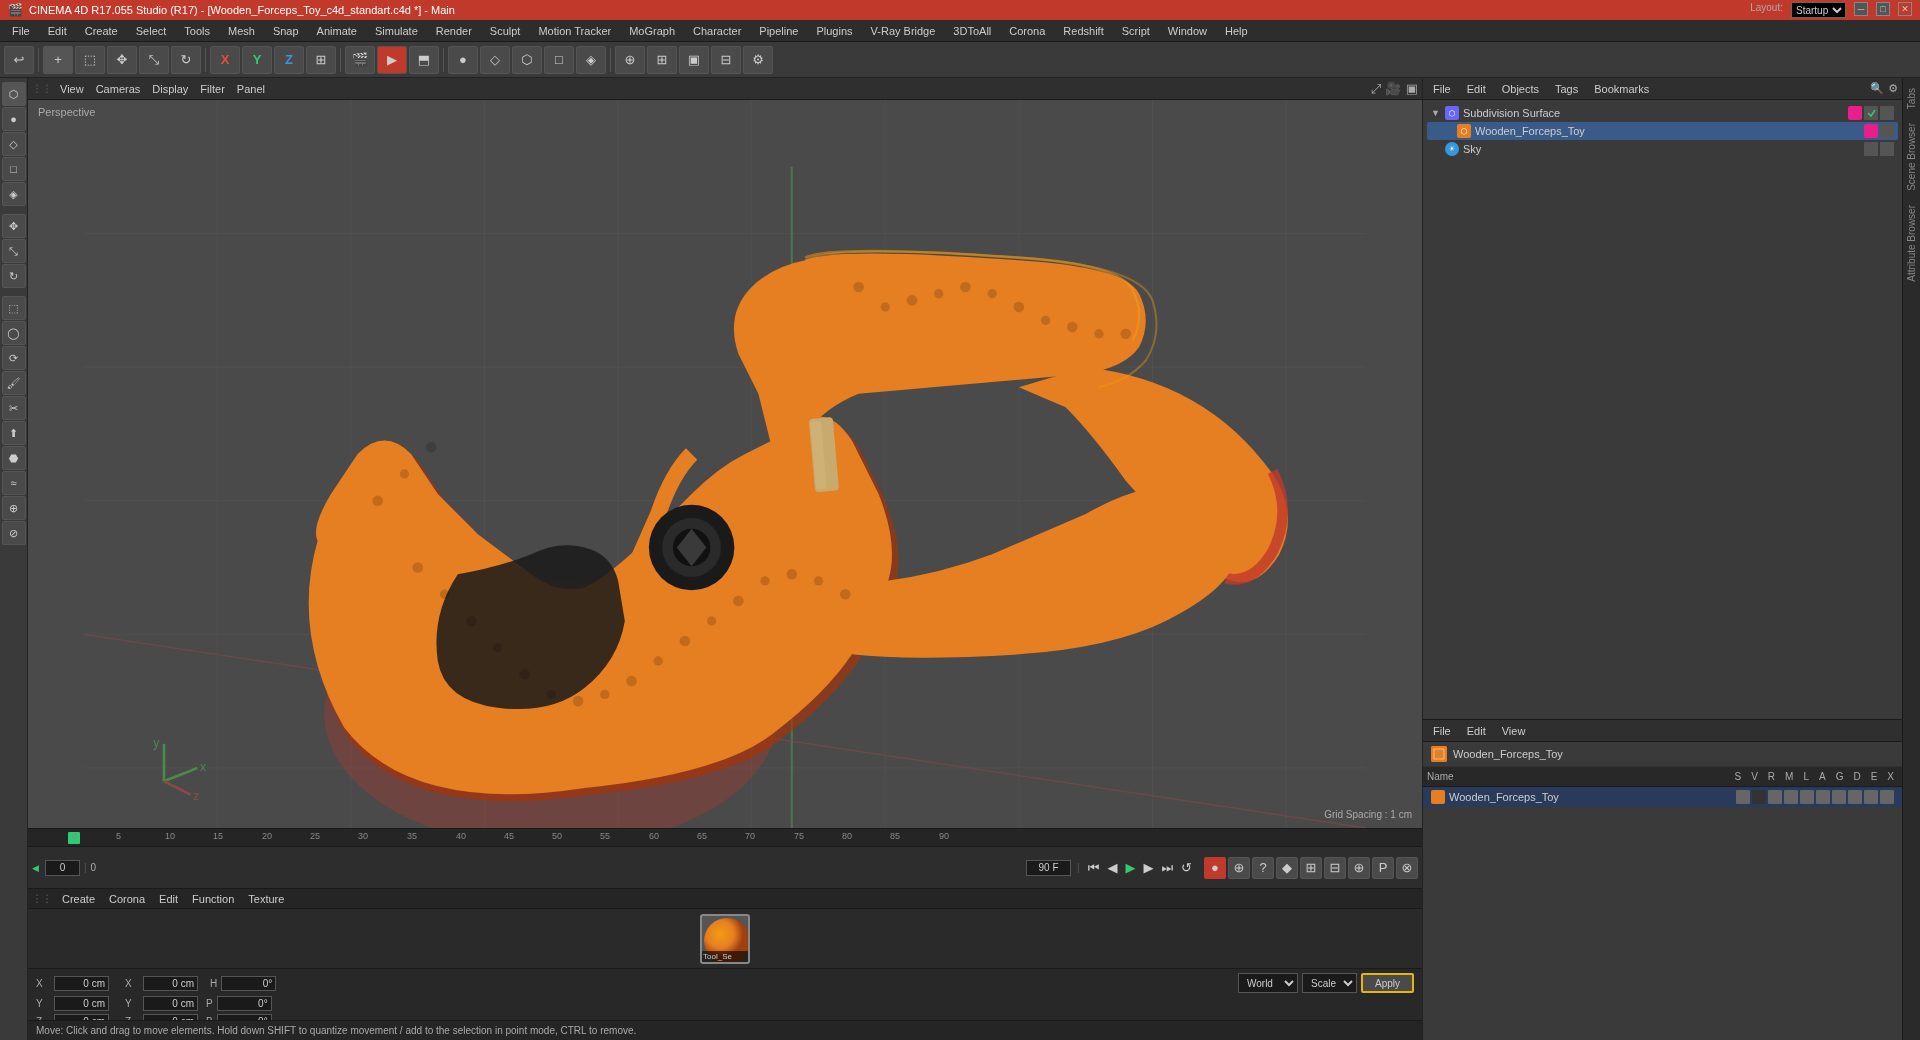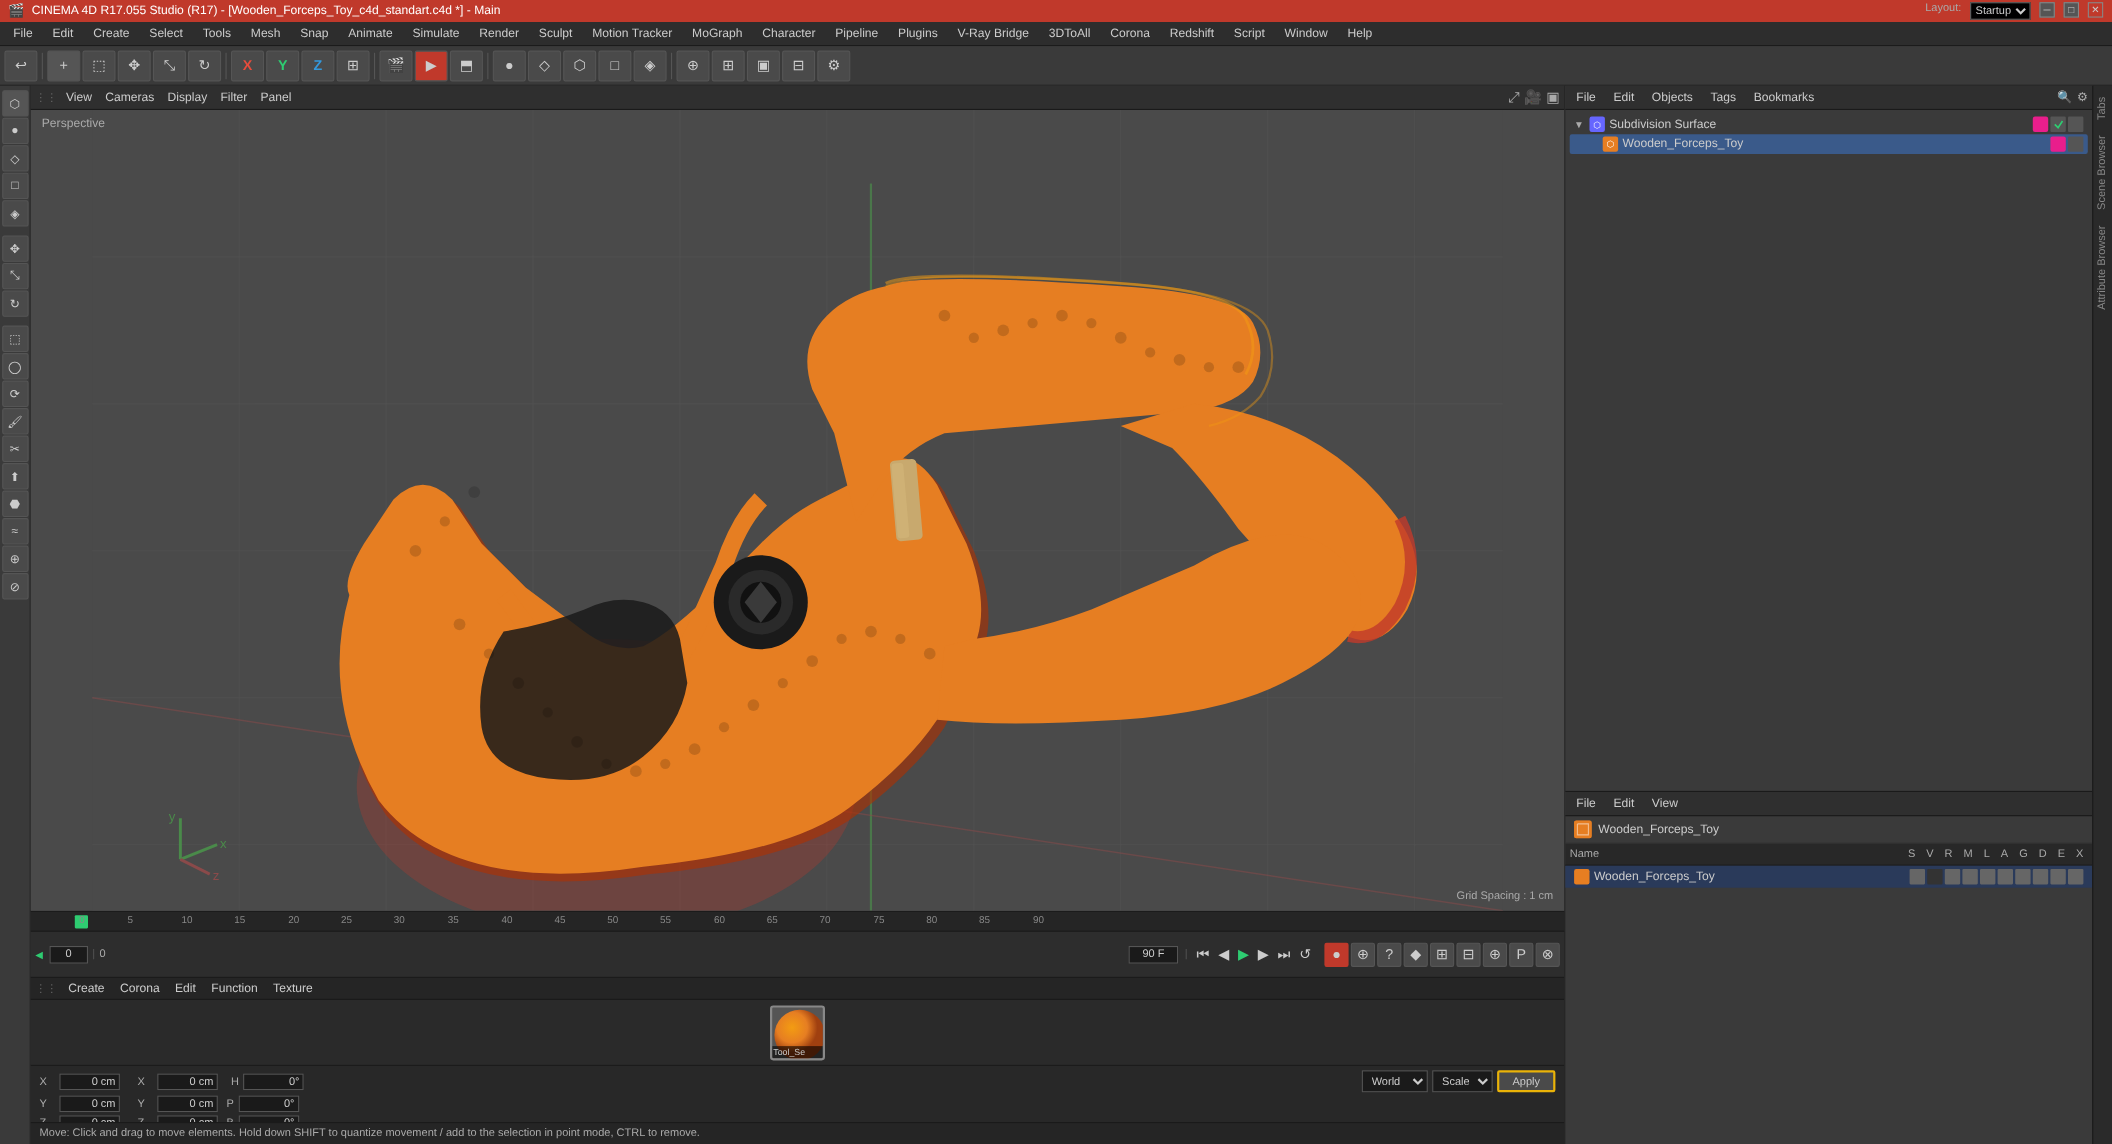--- a/index.html
+++ b/index.html
@@ -607,20 +607,29 @@
         <div class="obj-item indent-1" style="background:#3a5a8a;">
           <span style="width:10px;"></span>
           <span class="obj-icon" style="background:#e67e22;width:14px;height:14px;border-radius:2px;font-size:8px;color:white;display:flex;align-items:center;justify-content:center;">⬡</span>
           <span class="obj-name">Wooden_Forceps_Toy</span>
           <div class="obj-tags">
             <div class="obj-tag tag-pink" style="width:14px;height:14px;"></div>
             <div style="width:14px;height:14px;background:#555;border-radius:1px;"></div>
           </div>
         </div>
 
+        <div class="obj-item">
+          <span class="obj-expand" style="width:10px;"></span>
+          <span class="obj-icon" style="background:#3498db;width:14px;height:14px;border-radius:50%;font-size:7px;color:white;display:flex;align-items:center;justify-content:center;">☀</span>
+          <span class="obj-name">Sky</span>
+          <div class="obj-tags">
+            <div style="width:14px;height:14px;background:#555;border-radius:1px;"></div>
+            <div style="width:14px;height:14px;background:#555;border-radius:1px;"></div>
+          </div>
+        </div>
       </div>
     </div>
 
     <div id="attr-manager">
       <div id="attr-toolbar">
         <span class="attr-tb-btn">File</span>
         <span class="attr-tb-btn">Edit</span>
         <span class="attr-tb-btn">View</span>
       </div>
 

